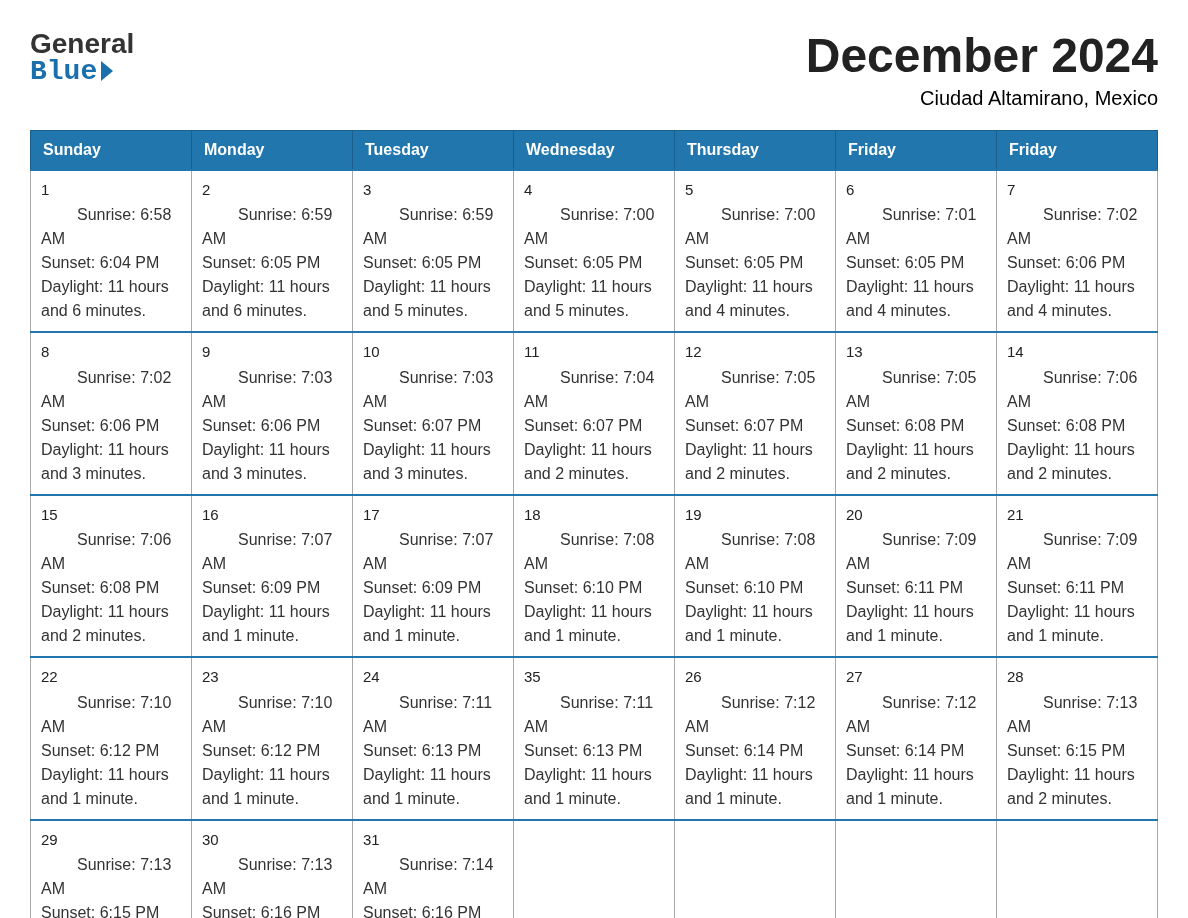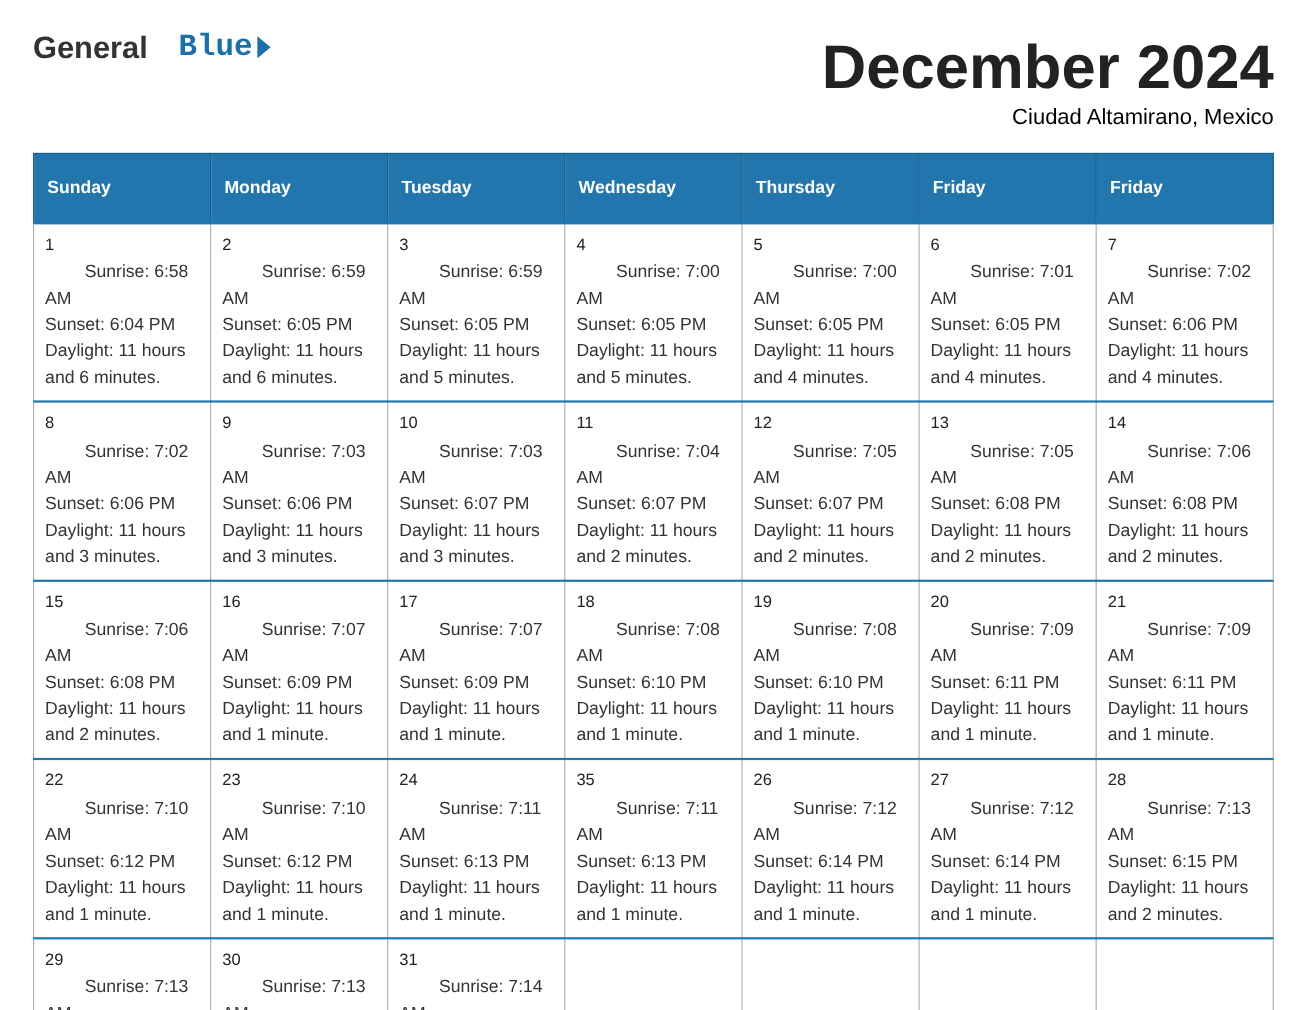--- a/index.html
+++ b/index.html
@@ -11,23 +11,22 @@
       min-height: 918px;
     }
     .header {
       display: flex;
       justify-content: space-between;
       align-items: flex-start;
       margin-bottom: 20px;
     }
     .logo {
       display: flex;
-      flex-direction: row;
-      align-items: flex-end;
-      gap: 28px;
+      flex-direction: column;
+      align-items: flex-start;
     }
     .logo-general {
       font-size: 28px;
       font-weight: bold;
       color: #333;
       line-height: 1;
     }
     .logo-blue {
       font-size: 28px;
       font-weight: bold;
@@ -43,40 +42,40 @@
       border-left: 12px solid #1a6fad;
       border-top: 10px solid transparent;
       border-bottom: 10px solid transparent;
       margin-left: 4px;
       margin-top: -2px;
     }
     .title-section {
       text-align: right;
     }
     .month-title {
-      font-size: 56px;
+      font-size: 48px;
       font-weight: bold;
       color: #222;
       line-height: 1.1;
     }
     .location {
       font-size: 20px;
       color: #000000;
       margin-top: 4px;
     }
     .calendar {
       width: 100%;
       border-collapse: collapse;
     }
     .calendar thead tr th {
       background-color: #2176ae;
       color: #fff;
       font-size: 16px;
       font-weight: bold;
-      padding: 22px 12px;
+      padding: 10px 12px;
       text-align: left;
       border: 1px solid #1a5f8c;
     }
     .calendar tbody tr td {
       border: 1px solid #aaa;
       vertical-align: top;
       padding: 8px 10px;
       width: 14.28%;
       font-size: 13px;
       color: #333;

